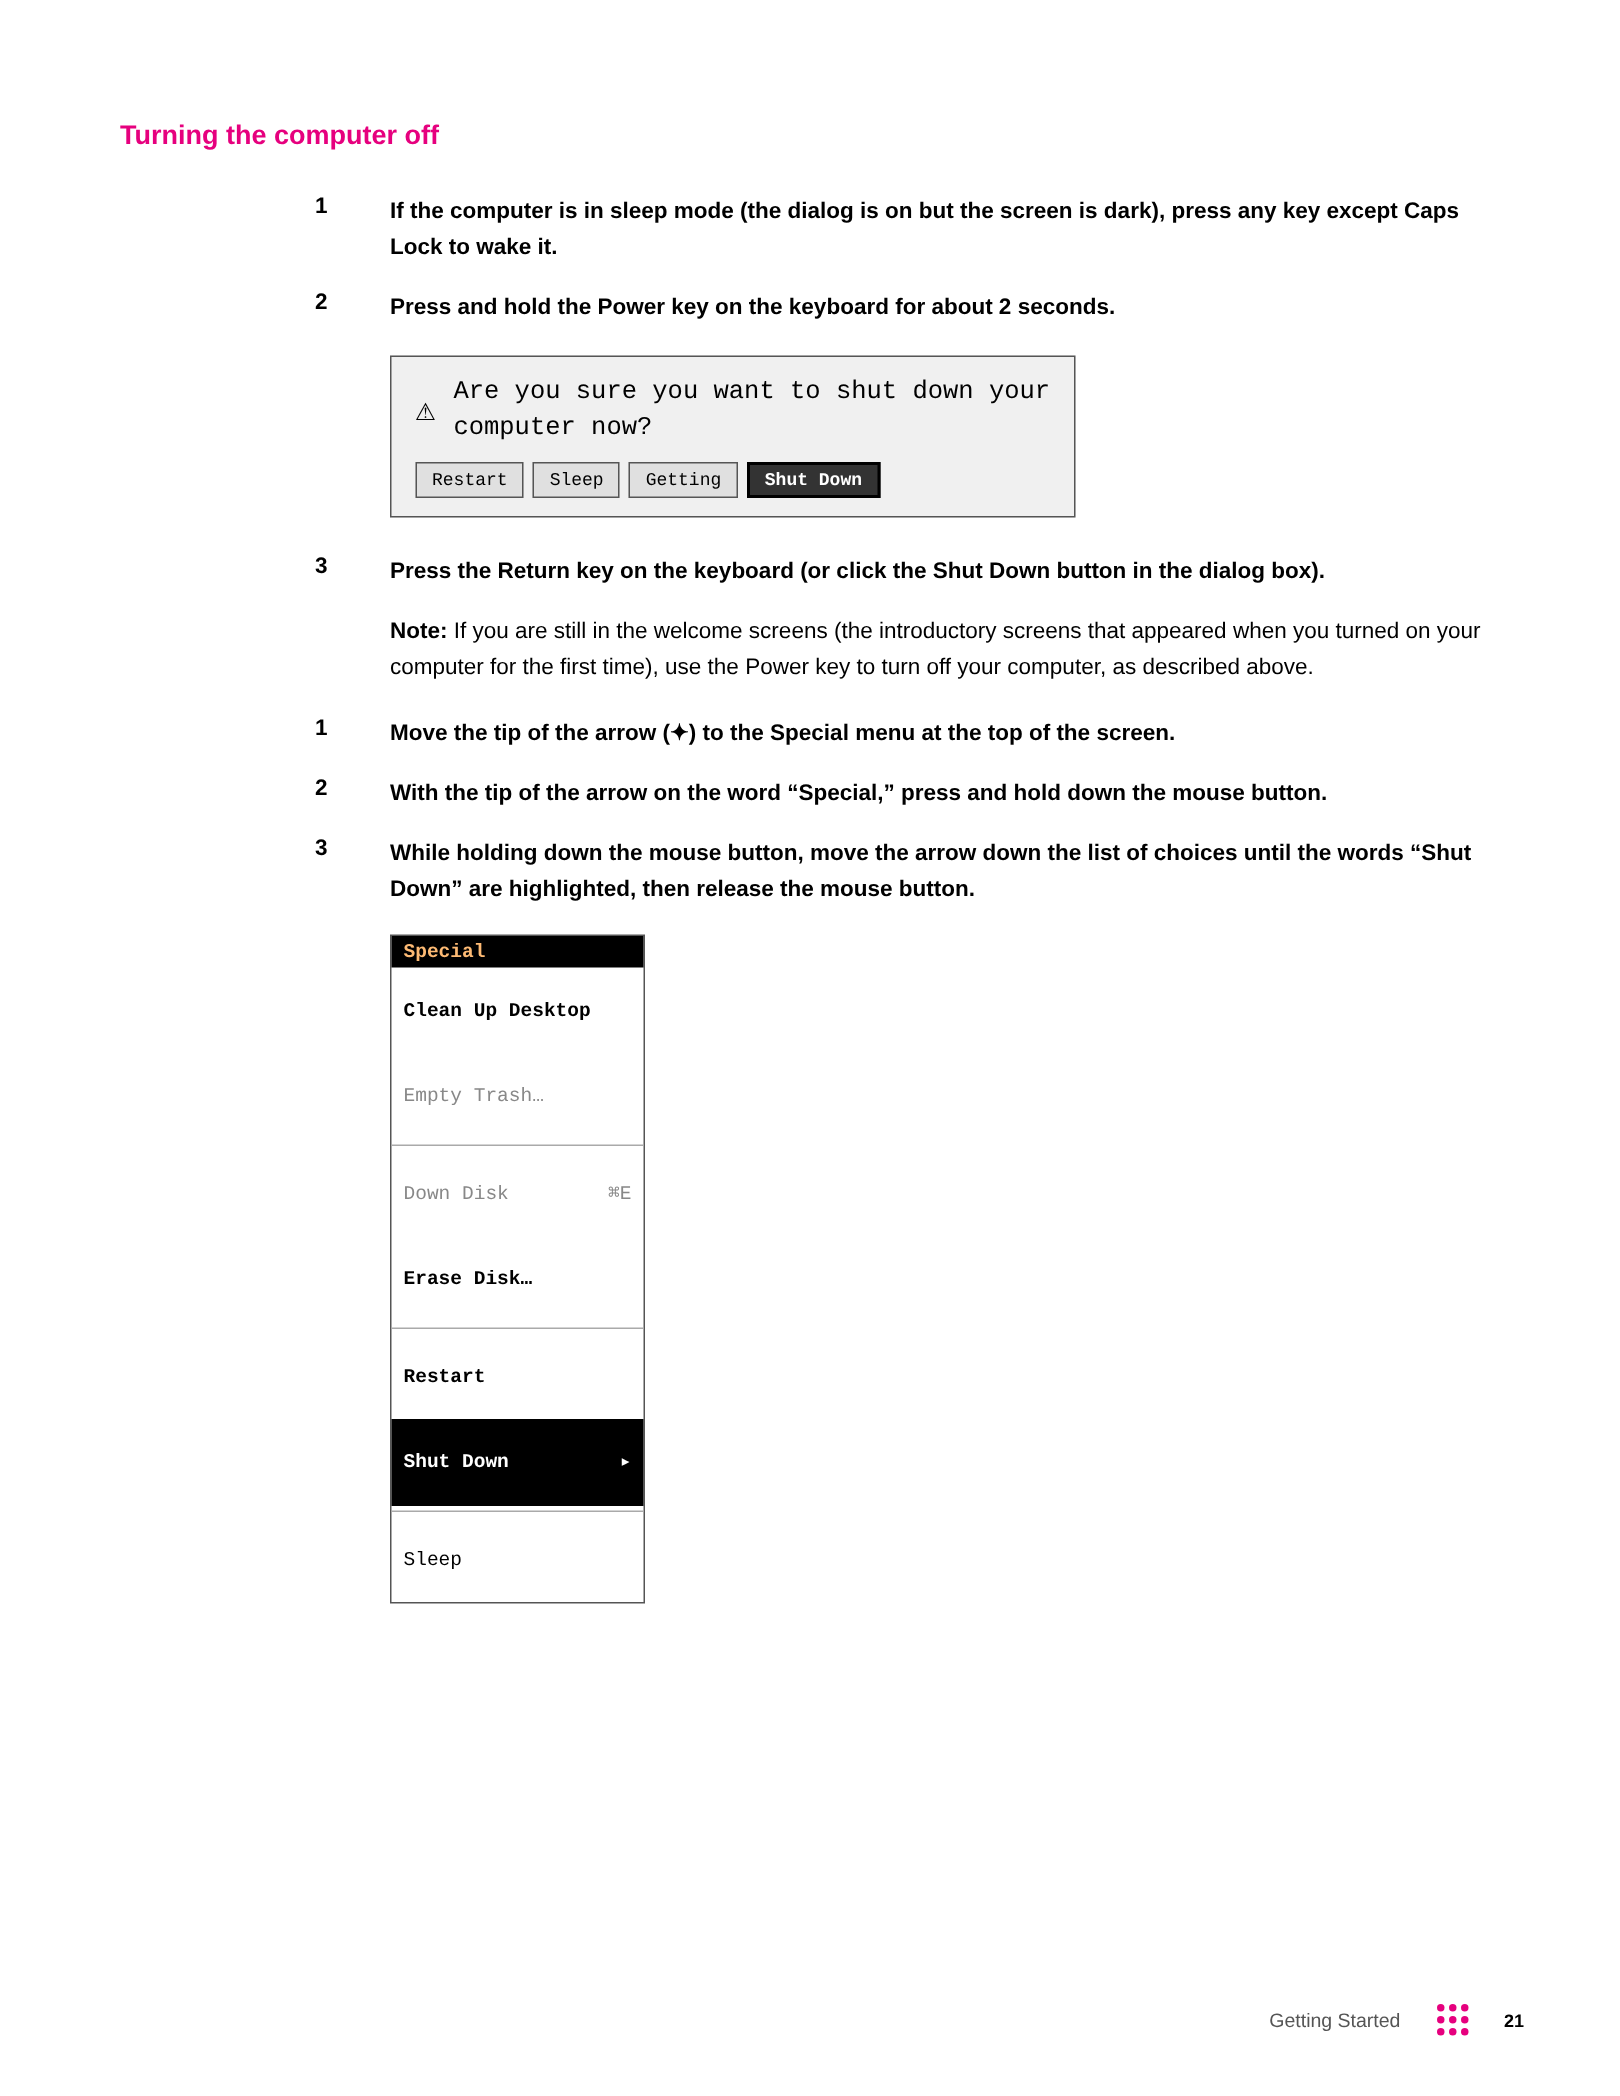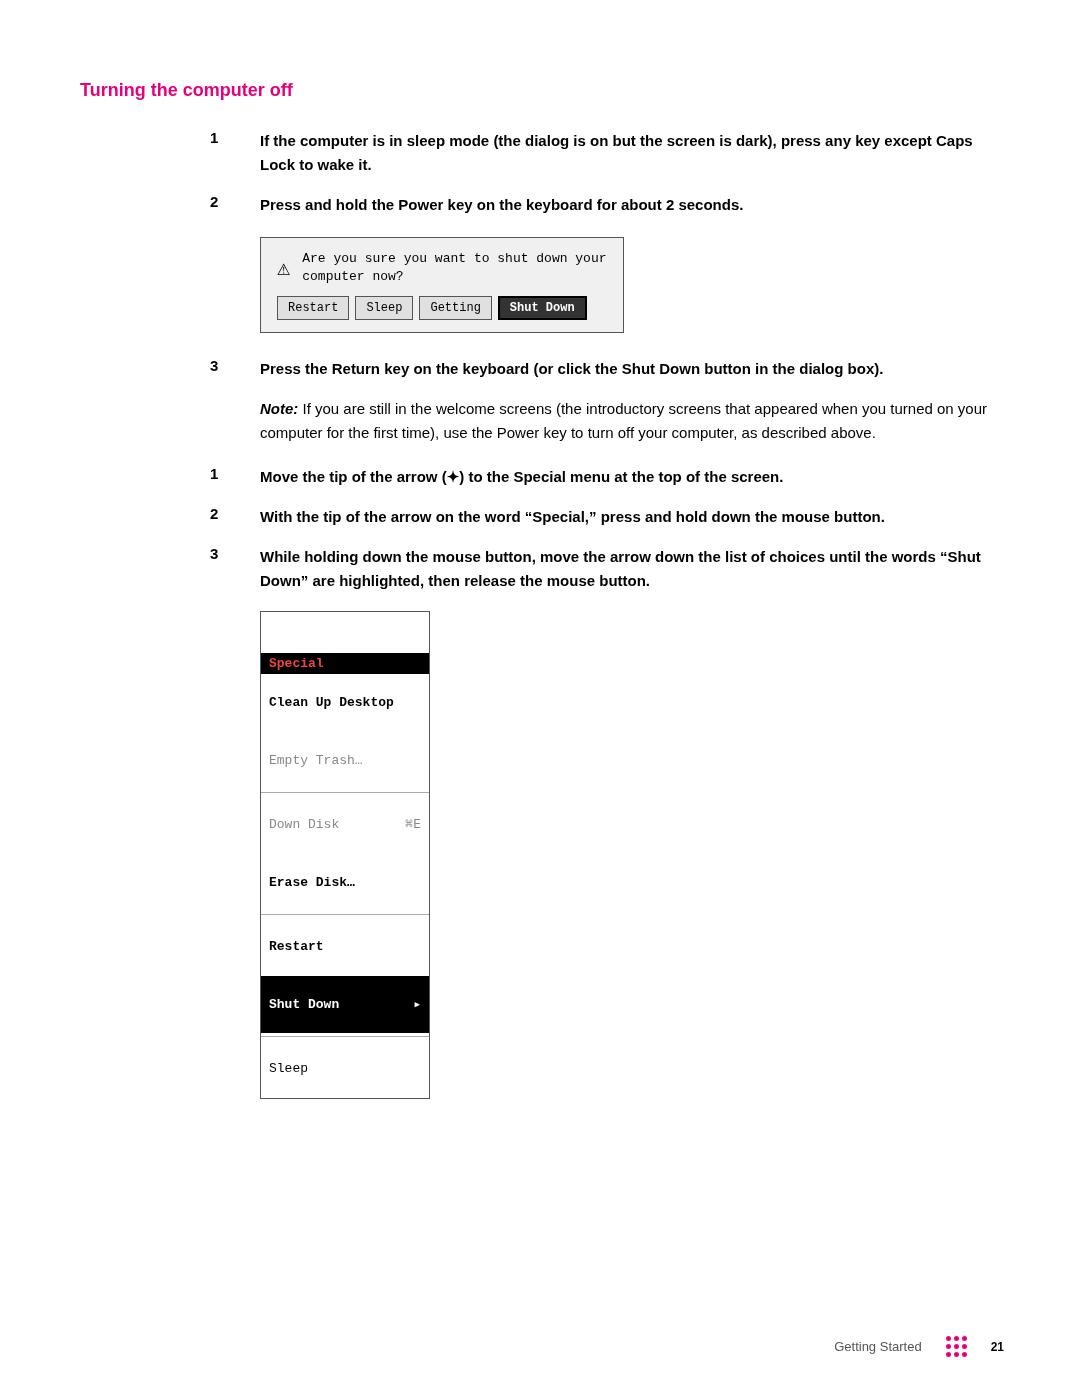--- a/index.html
+++ b/index.html
@@ -80,21 +80,21 @@
       margin-bottom: 10px;
     }
 
     .warning-icon {
       font-size: 22px;
       margin-right: 12px;
       flex-shrink: 0;
     }
 
     .dialog-message {
-      font-size: 13px;
+      font-size: 17px;
       line-height: 1.4;
       font-family: 'Courier New', Courier, monospace;
     }
 
     .dialog-buttons {
       display: flex;
       gap: 6px;
       margin-top: 8px;
     }
 
@@ -121,46 +121,44 @@
       margin-bottom: 16px;
     }
 
     .note-text {
       font-size: 15px;
       line-height: 1.6;
       margin-bottom: 20px;
     }
 
     .note-label {
-      font-style: italic;
       font-weight: bold;
     }
 
     .menu-container {
       margin: 18px 0 24px 0;
       display: flex;
       justify-content: flex-start;
     }
 
     .menu-box {
       border: 1.5px solid #555;
       background: #ffffff;
       display: inline-block;
       min-width: 170px;
       font-family: 'Courier New', Courier, monospace;
       font-size: 13px;
     }
 
     .menu-title-bar {
       background: #000000;
-      color: #ef4444;
+      color: #fdba74;
       padding: 3px 8px;
       font-weight: bold;
       font-size: 13px;
-      margin-top: 41px;
     }
 
     .menu-item {
       padding: 19px 8px;
       font-size: 13px;
       line-height: 1.5;
       display: flex;
       justify-content: space-between;
       align-items: center;
     }
@@ -187,21 +185,21 @@
     }
 
     .menu-divider {
       border-top: 1px solid #aaa;
       margin: 3px 0;
     }
 
     .footer-area {
       position: absolute;
       bottom: 40px;
-      right: 76px;
+      right: 64px;
       display: flex;
       align-items: center;
       gap: 24px;
     }
 
     .footer-text {
       font-size: 13px;
       color: #555;
     }
 

